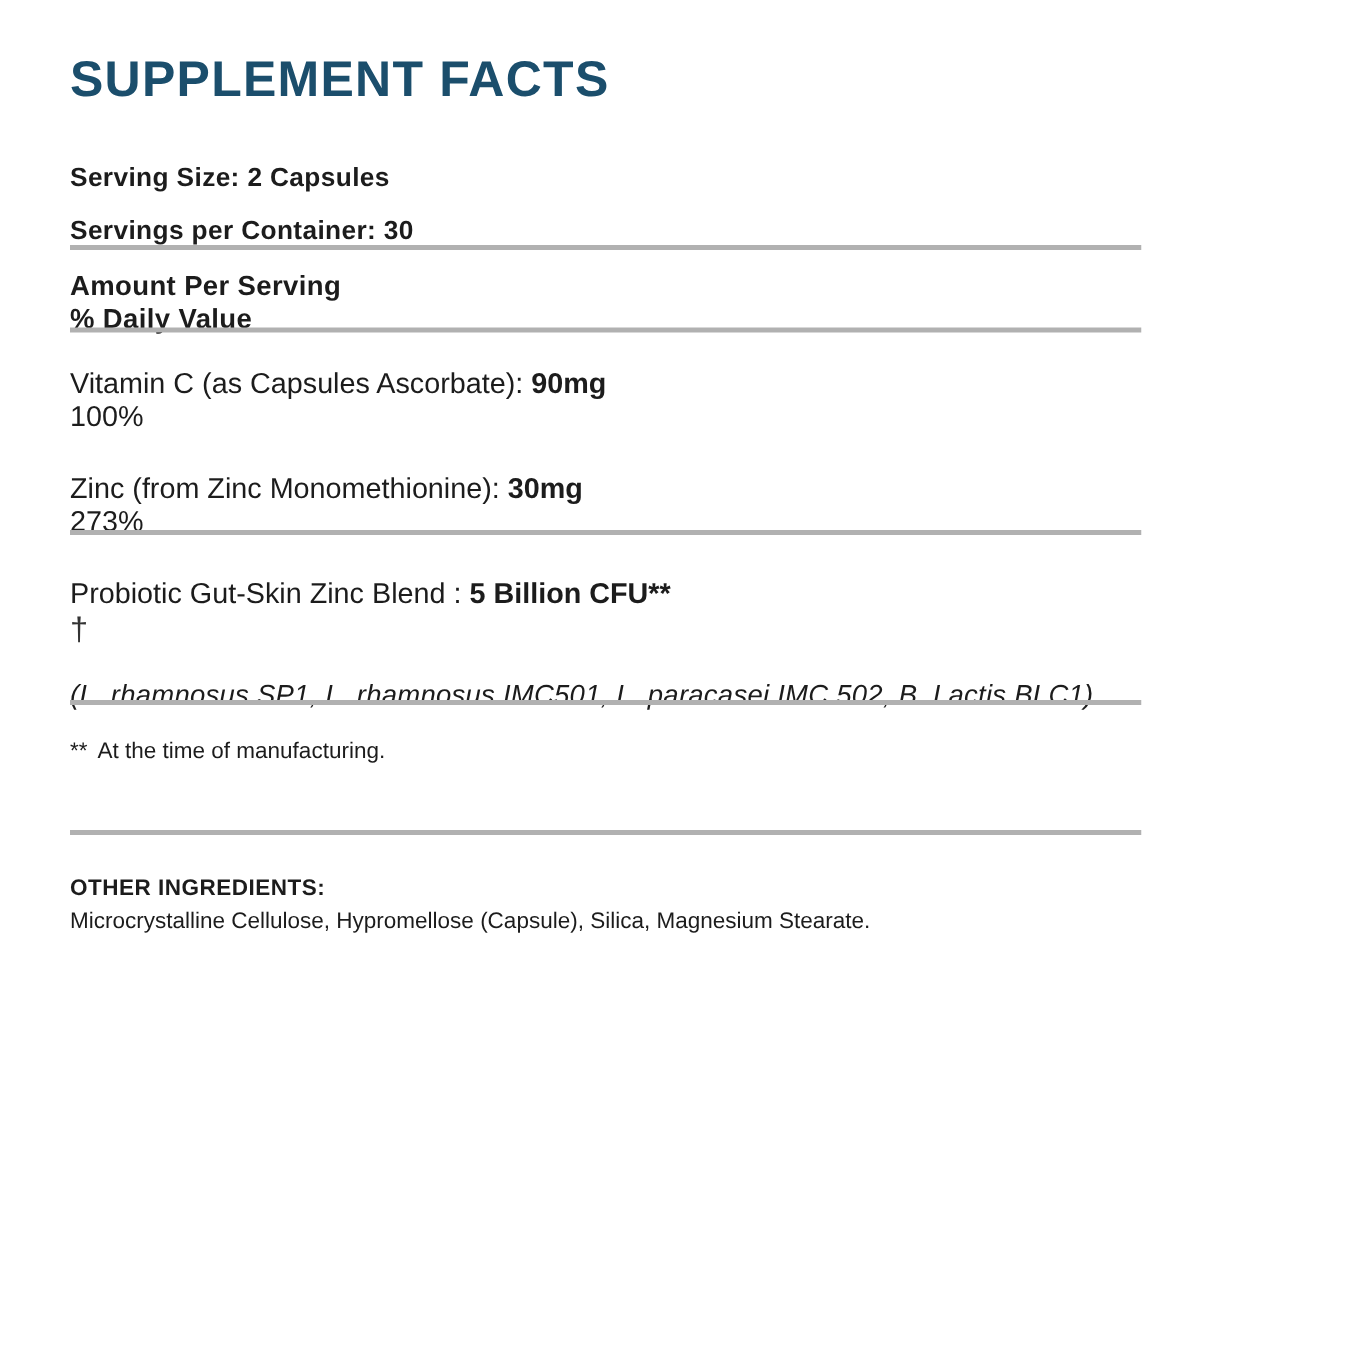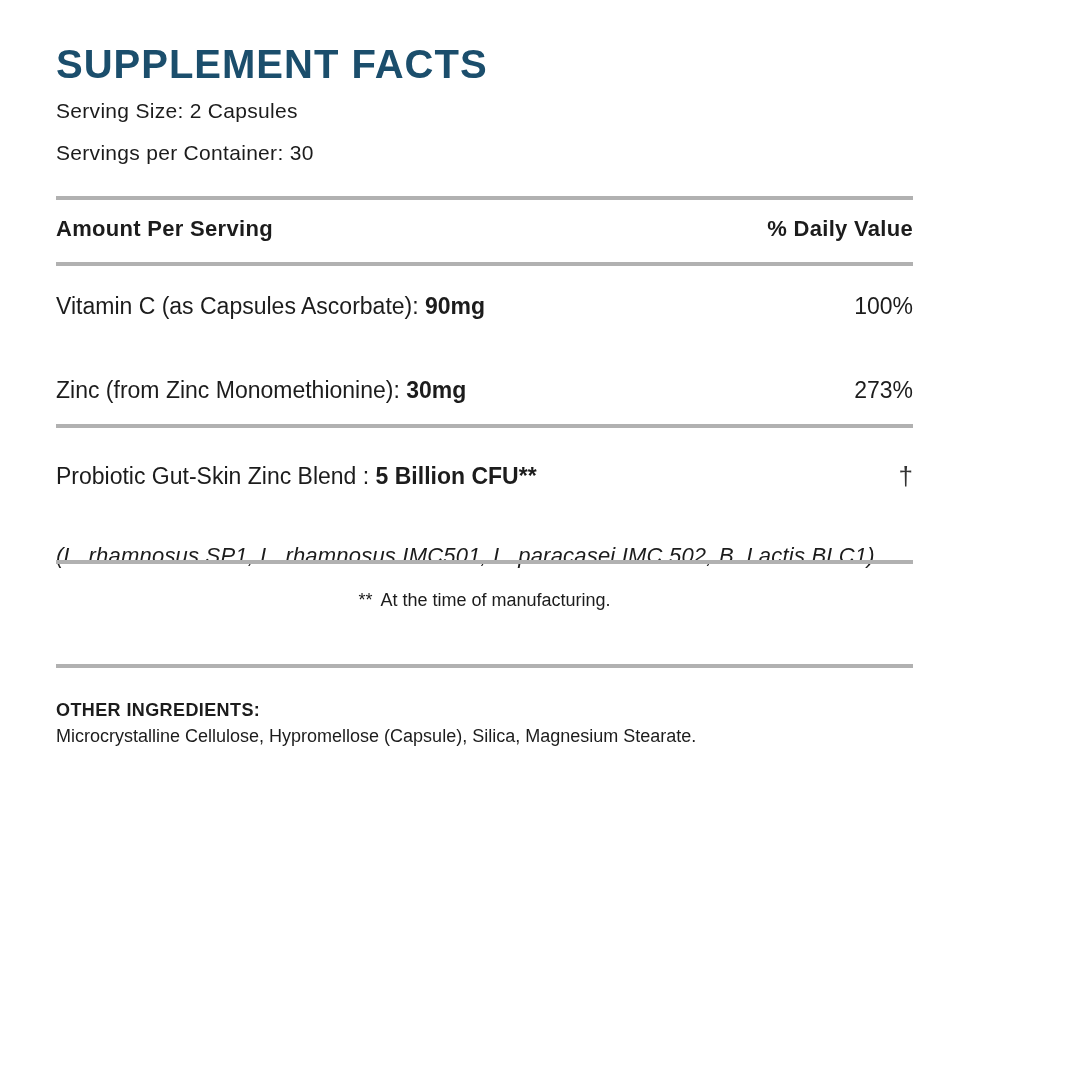--- a/index.html
+++ b/index.html
@@ -24,38 +24,40 @@
   .title {
     top: 42px;
     font-size: 40px;
     font-weight: 700;
     letter-spacing: 1px;
     color: #1b4e6c;
     line-height: 1.1;
   }
   .serving-line {
     font-size: 21px;
-    font-weight: 400;
+    font-weight: 700;
     letter-spacing: 0.3px;
+    margin-top: 32px;
   }
   .serving-size { top: 99px; }
   .servings-container { top: 141px; }
   .divider {
     height: 4px;
     background: #b1b1b1;
   }
   .hr1 { top: 196px; }
   .hr2 { top: 262px; }
   .hr3 { top: 424px; }
   .hr4 { top: 560px; }
   .hr5 { top: 664px; }
   .row {
     display: flex;
     justify-content: space-between;
-    align-items: center;
+    align-items: flex-start;
+    flex-direction: column;
   }
   .header-row {
     top: 216px;
     font-size: 22px;
     font-weight: 700;
     letter-spacing: 0.3px;
   }
   .nutrient-row {
     font-size: 23px;
     font-weight: 400;
@@ -85,21 +87,21 @@
     font-size: 22px;
     font-style: italic;
     font-weight: 400;
     letter-spacing: 0.2px;
     margin-top: 38px;
   }
   .footnote {
     font-size: 18px;
     font-weight: 400;
   }
-  .fn1 { top: 590px; text-align: center; }
+  .fn1 { top: 590px; }
   .fn2 { top: 623px; }
   .footnote .marker {
     display: inline-block;
     margin-right: 8px;
   }
   .oi-heading {
     top: 700px;
     font-size: 18px;
     font-weight: 600;
     letter-spacing: 0.4px;

